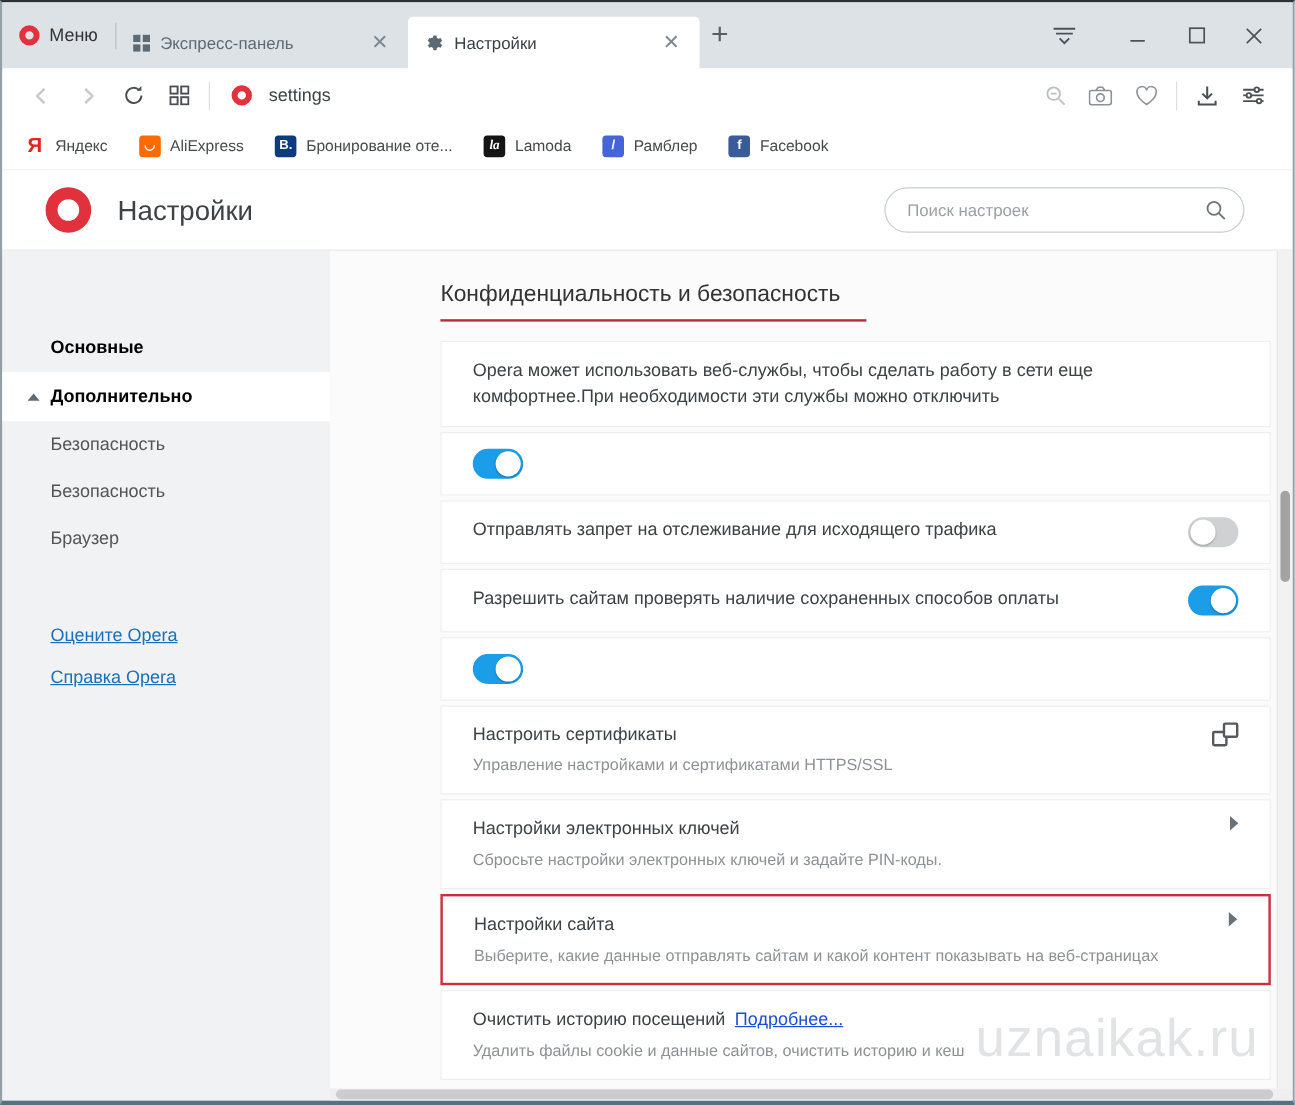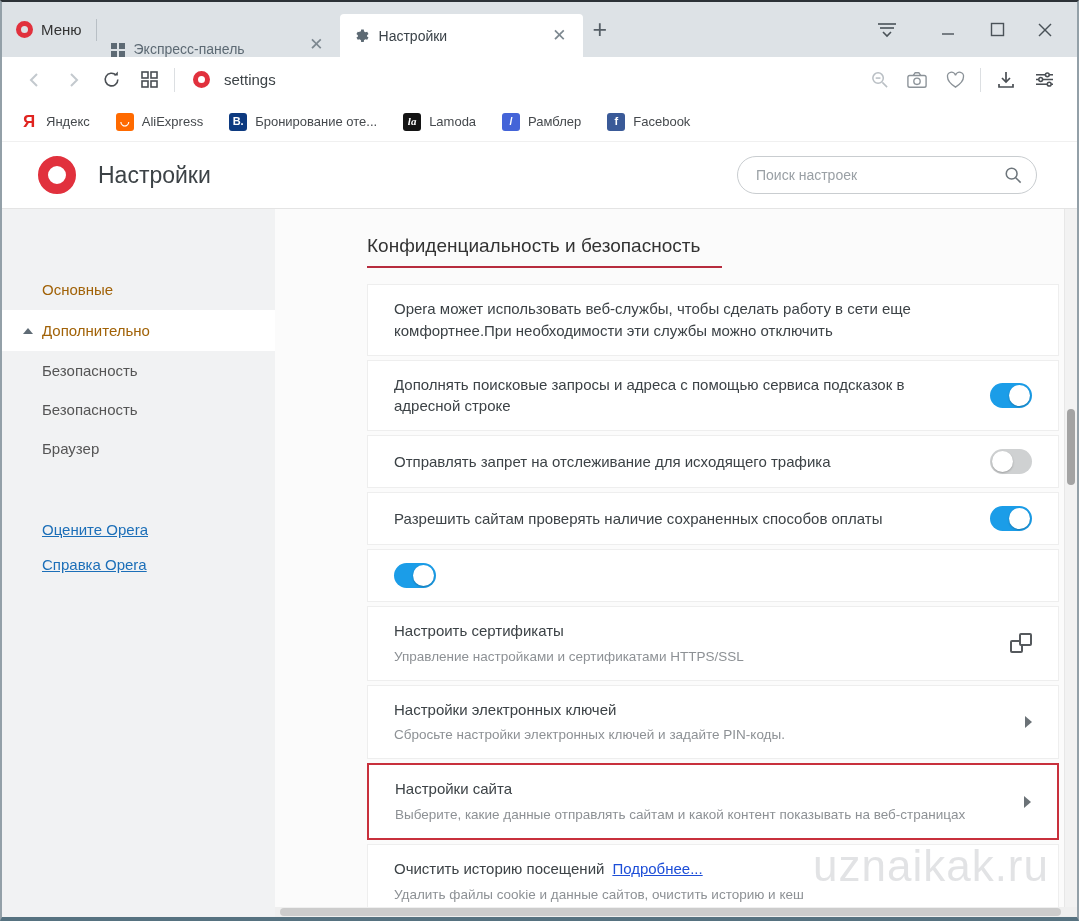--- a/index.html
+++ b/index.html
@@ -51,33 +51,33 @@
   .search-pill { margin-left:auto; width:300px; height:38px; border:1px solid #c9cdd0; border-radius:19px;
     display:flex; align-items:center; padding:0 14px 0 18px; }
   .search-pill input { border:none; outline:none; flex:1; font-size:14px; color:#333;
     font-family:"Liberation Sans",sans-serif; background:transparent; }
   .search-pill input::placeholder { color:#9aa0a5; }
 
   
   .bodyarea { flex:1; display:flex; min-height:0; }
   .sidebar { width:273px; background:#f1f2f3; padding-top:60px; flex-shrink:0; }
   .side-item { font-size:15px; padding:12px 0 12px 40px; cursor:pointer; position:relative; }
-  .side-item.top { font-weight:normal; color:#a16207; }
+  .side-item.top { font-weight:bold; color:#000000; }
   .side-item.active { background:#fff; }
   .side-item.sub { color:#555; font-weight:400; padding:11px 0 11px 40px; }
   .side-arrow { position:absolute; left:21px; top:18px; width:0; height:0;
     border-left:5px solid transparent; border-right:5px solid transparent; border-bottom:6px solid #5f6b75; }
   .side-links { margin-top:44px; }
   .side-link { display:block; font-size:15px; color:#1c6fb8; text-decoration:underline; padding:9px 0 9px 40px; cursor:pointer; }
 
   .main { flex:1; background:#fbfbfb; position:relative; overflow:hidden; }
   .mlist { margin:0 26px 0 92px; width:692px; }
   .section-title { display:inline-block; font-size:19px; color:#333; margin:26px 0 16px 0;
     padding:0 22px 9px 0; border-bottom:2px solid #b72c3e; font-weight:400; }
-  .srow { background:#fff; border:1px solid #eeeeee; margin-bottom:4px; display:flex; align-items:center;
+  .srow { background:#fff; border:1px solid #eeeeee; margin-bottom:4px; display:flex; align-items:flex-start;
     padding:13px 26px; min-height:52px; }
   .srow.hl { border:2px solid #c8303c; }
   .srow-textwrap { flex:1; padding-right:18px; }
   .srow-title { font-size:15px; color:#3c4246; line-height:1.45; }
   .srow-sub { font-size:13.5px; color:#8d9195; margin-top:6px; line-height:1.4; }
   .srow a.more { color:#1d4ed8; text-decoration:underline; margin-left:8px; cursor:pointer; }
   .toggle { width:42px; height:25px; border-radius:13px; position:relative; flex-shrink:0; cursor:pointer; }
   .toggle.on { background:#1b9de8; }
   .toggle.off { background:#cfd1d2; }
   .toggle .knob { width:21px; height:21px; border-radius:50%; background:#fff; position:absolute; top:2px;
@@ -104,21 +104,21 @@
 
 <div class="window">
 
   <div class="tabbar" style="align-items:center;">
     <div class="menu-btn">
       <span class="opera-ring"></span>
       <span class="menu-label">Меню</span>
     </div>
     <div class="tab-sep" style="margin-bottom:0;"></div>
     <div style="display:flex; align-items:flex-end; height:55px;">
-      <div class="tab" style="margin-top:12px; align-self:flex-end;align-items:flex-end;">
+      <div class="tab" style="margin-top:12px; align-self:flex-end;">
         <span class="speeddial-ico">
             <i></i>
             <i></i>
             <i></i>
             <i></i>
           </span>
         <span class="tab-label">Экспресс-панель</span>
         <span class="tab-close">✕</span>
       </div>
       <div class="tab active">
@@ -281,23 +281,20 @@
     <div class="main">
       <div class="mlist">
         <div class="section-title">Конфиденциальность и безопасность</div>
         <div id="rows">
             <div class="srow">
               <div class="srow-textwrap">
                 <div class="srow-title">Opera может использовать веб-службы, чтобы сделать работу в сети еще комфортнее.При необходимости эти службы можно отключить</div>
               </div>
             </div>
             <div class="srow">
-              <div class="srow-textwrap">
-                <div class="srow-title">Дополнять поисковые запросы и адреса с помощью сервиса подсказок в адресной строке</div>
-              </div>
               <div class="toggle on">
                 <span class="knob"></span>
               </div>
             </div>
             <div class="srow">
               <div class="srow-textwrap">
                 <div class="srow-title">Отправлять запрет на отслеживание для исходящего трафика</div>
               </div>
               <div class="toggle off">
                 <span class="knob"></span>

